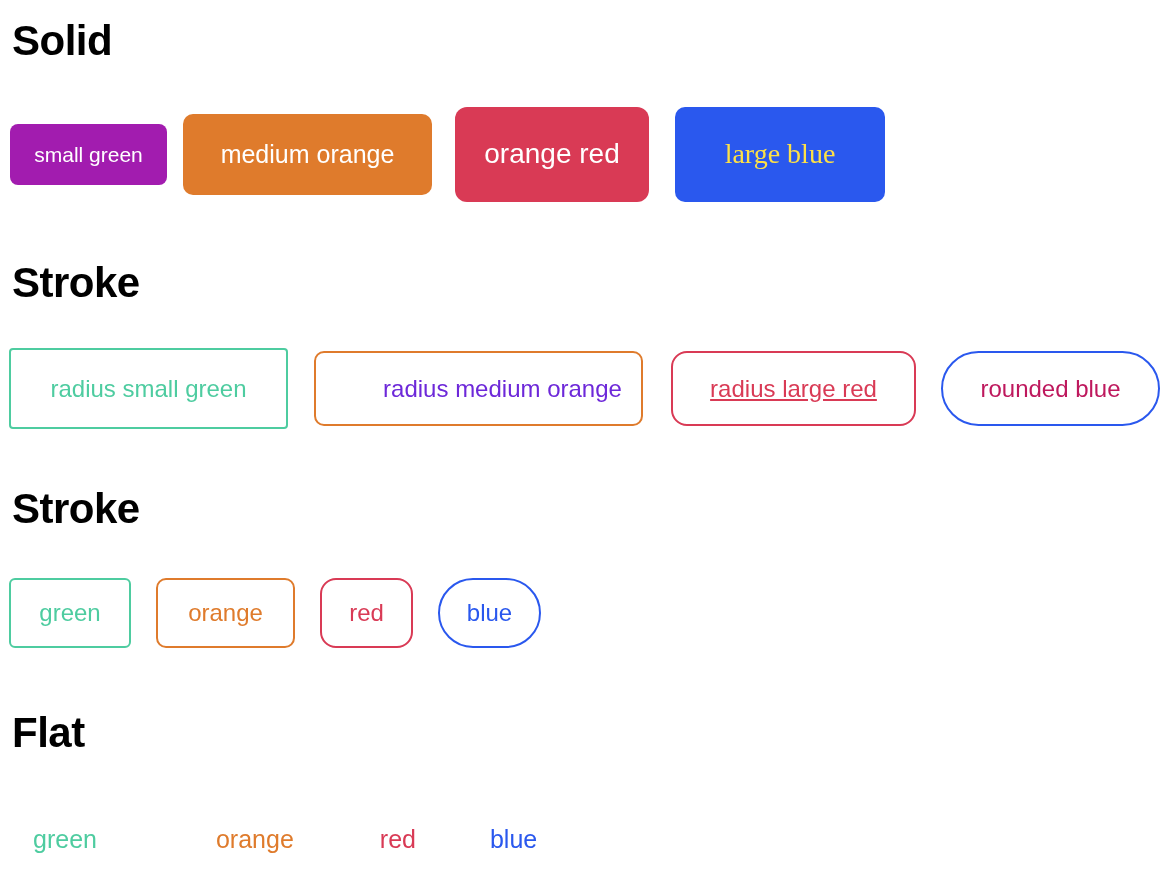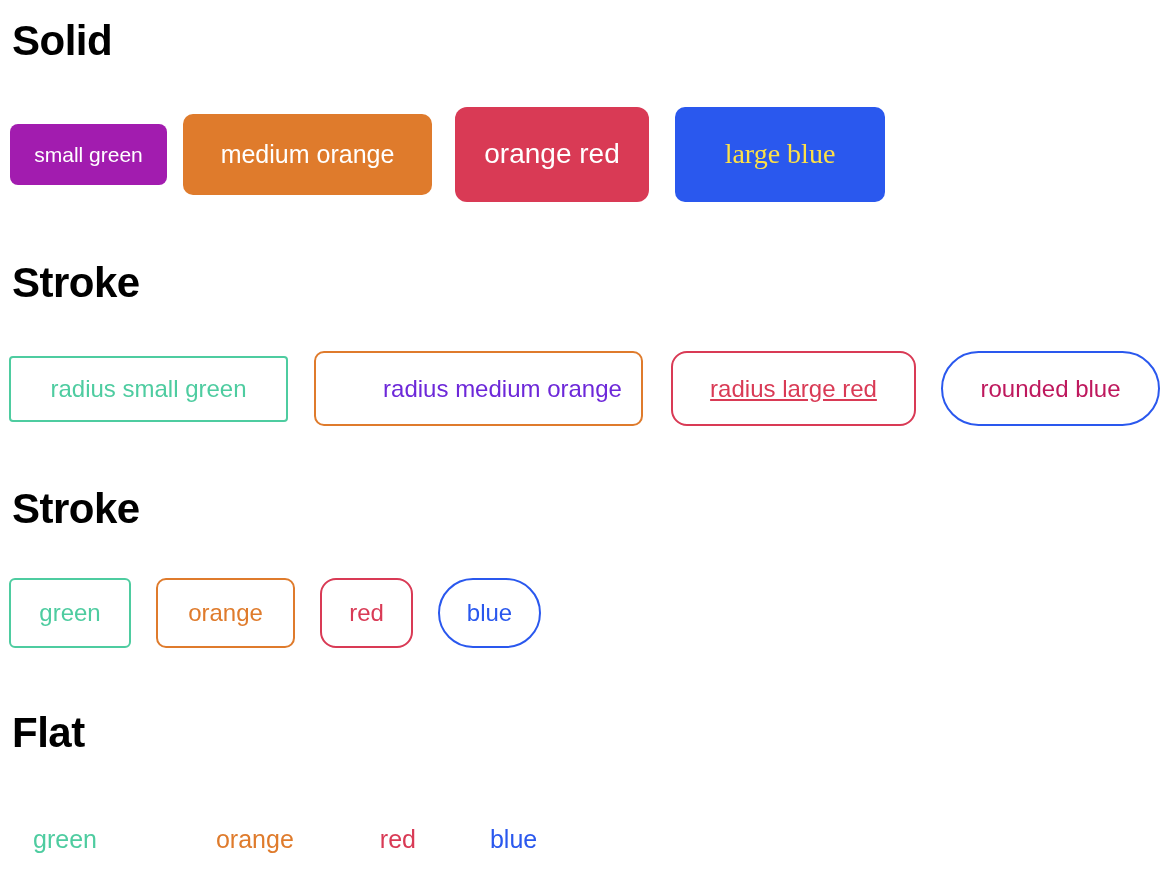--- a/index.html
+++ b/index.html
@@ -96,21 +96,21 @@
     margin-left: 26px;
     border-radius: 10px;
     font-size: 28px;
   }
 
   
   #outline-heading { position: absolute; left: 0px; top: 250px; }
   #row-outline { top: 351px; height: 75px; }
 
   #outline-green {
-    width: 279px; height: 66px;
+    width: 279px; height: 81px;
     margin-left: 9px;
     border: 2px solid;
     border-radius: 4px;
     font-size: 24px;
   }
   #outline-orange {
     width: 329px; height: 75px;
     margin-left: 26px;
     border: 2px solid;
     border-radius: 10px;

